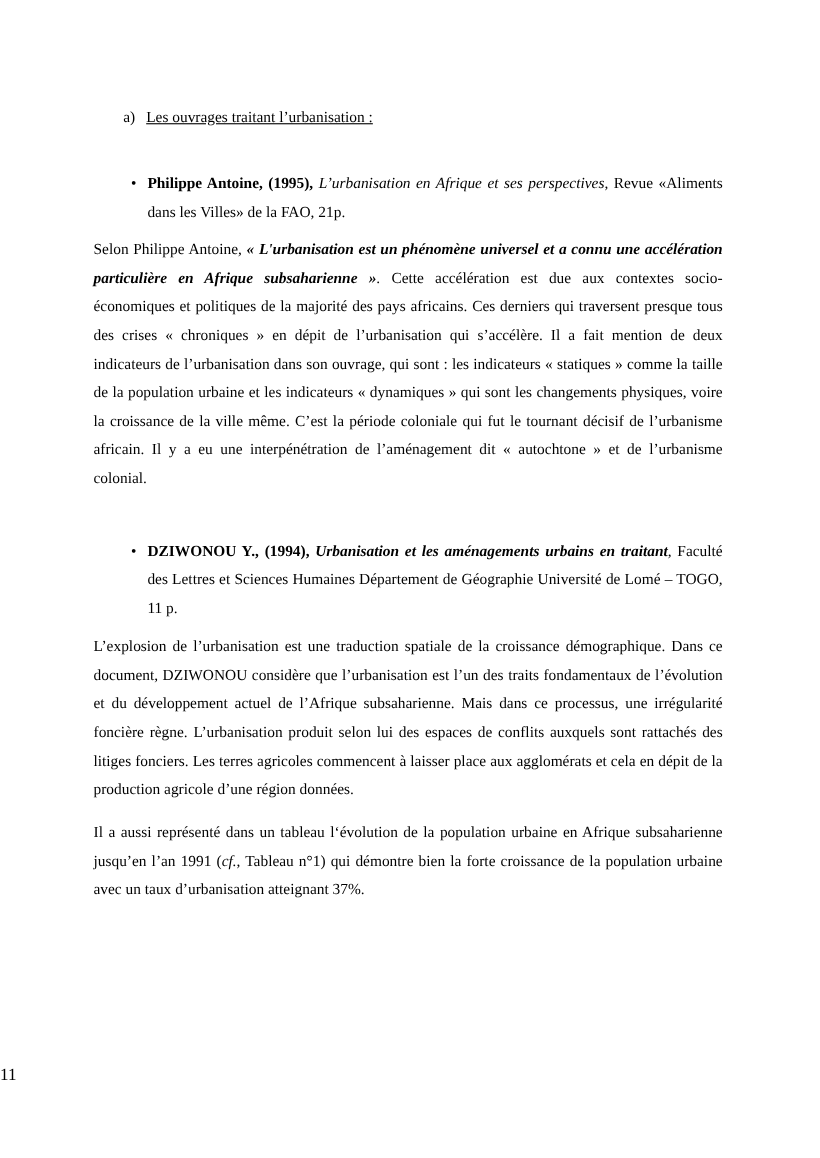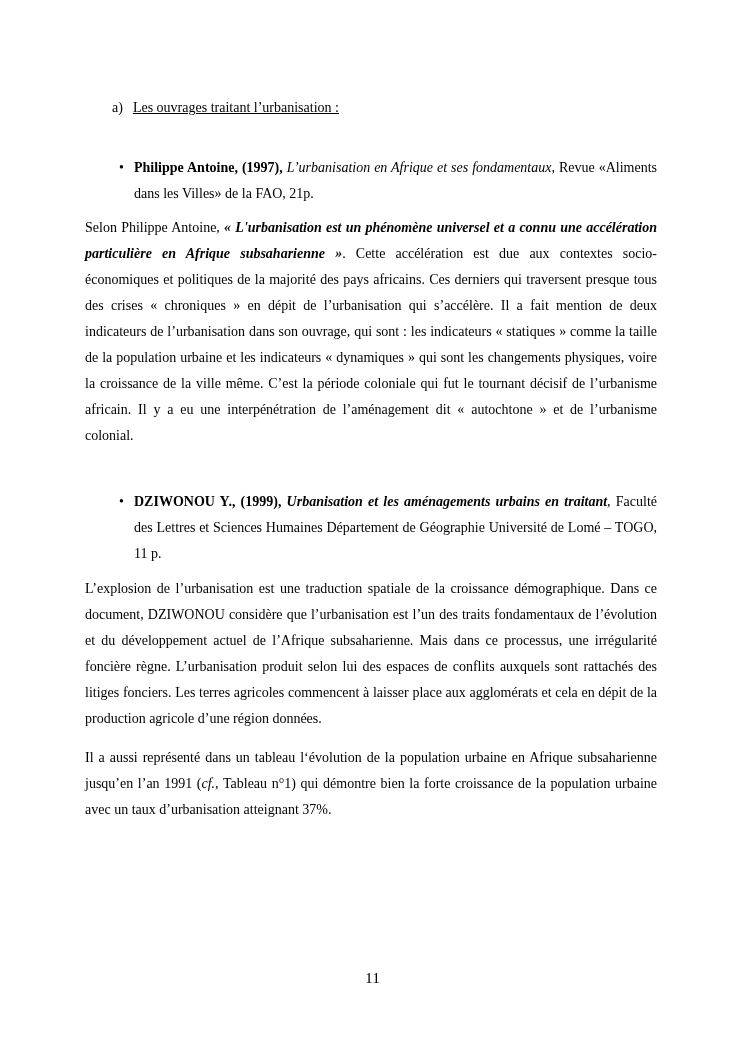--- a/index.html
+++ b/index.html
@@ -59,45 +59,44 @@
   .para-2 { margin-top: 9px; }
   .para-3 { margin-top: 13px; }
   .b  { font-weight: bold; }
   .i  { font-style: italic; }
   .bi { font-weight: bold; font-style: italic; }
   .footer {
     position: absolute;
     top: 968px;
     left: 0;
     width: 100%;
-    text-align: center;
     font-size: 15.5px;
     line-height: 20px;
   }
 </style>
 </head>
 <body>
 
 <div class="page">
   <div class="content">
 
     <div class="heading">
       <span class="marker">a)</span><span class="title">Les ouvrages traitant l’urbanisation :</span>
     </div>
 
     <div class="ref ref-1">
       <span class="bullet">•</span>
-      <div class="ref-text"><span class="b">Philippe Antoine, (1997), </span><span class="i">L’urbanisation en Afrique et ses fondamentaux</span><span>, Revue «Aliments dans les Villes» de la FAO, 21p.</span></div>
+      <div class="ref-text"><span class="b">Philippe Antoine, (1995), </span><span class="i">L’urbanisation en Afrique et ses perspectives</span><span>, Revue «Aliments dans les Villes» de la FAO, 21p.</span></div>
     </div>
 
     <p class="para para-1"><span>Selon Philippe Antoine, </span><span class="bi">« L'urbanisation est un phénomène universel et a connu une accélération particulière en Afrique subsaharienne »</span><span>. Cette accélération est due aux contextes socio-économiques et politiques de la majorité des pays africains. Ces derniers qui traversent presque tous des crises « chroniques » en dépit de l’urbanisation qui s’accélère. Il a fait mention de deux indicateurs de l’urbanisation  dans son ouvrage, qui sont : les indicateurs « statiques » comme la taille de la population urbaine et les indicateurs « dynamiques » qui sont les changements physiques, voire la croissance de la ville même. C’est la période coloniale qui fut le tournant décisif de l’urbanisme africain. Il y a eu une interpénétration de l’aménagement dit « autochtone » et  de l’urbanisme colonial.</span></p>
 
     <div class="ref ref-2">
       <span class="bullet">•</span>
-      <div class="ref-text"><span class="b">DZIWONOU Y., (1999), </span><span class="bi">Urbanisation et les aménagements urbains en traitant</span><span>, Faculté des Lettres et Sciences Humaines Département de Géographie Université de Lomé – TOGO, 11 p.</span></div>
+      <div class="ref-text"><span class="b">DZIWONOU Y., (1994), </span><span class="bi">Urbanisation et les aménagements urbains en traitant</span><span>, Faculté des Lettres et Sciences Humaines Département de Géographie Université de Lomé – TOGO, 11 p.</span></div>
     </div>
 
     <p class="para para-2">L’explosion de l’urbanisation est une traduction spatiale de la croissance démographique. Dans ce document, DZIWONOU considère que l’urbanisation est l’un des traits fondamentaux de l’évolution et du développement actuel de l’Afrique subsaharienne. Mais dans ce processus, une irrégularité foncière règne. L’urbanisation produit selon lui des espaces de conflits auxquels sont rattachés des litiges fonciers. Les terres agricoles commencent à laisser place aux agglomérats et cela en dépit de la production agricole d’une région données.</p>
 
     <p class="para para-3"><span>Il a aussi représenté dans un tableau l‘évolution de la population urbaine en Afrique subsaharienne jusqu’en l’an 1991 (</span><span class="i">cf.</span><span>, Tableau n°1) qui démontre bien la forte croissance de la population urbaine avec un taux d’urbanisation atteignant 37%.</span></p>
 
   </div>
 
   <div class="footer">11</div>
 </div>

